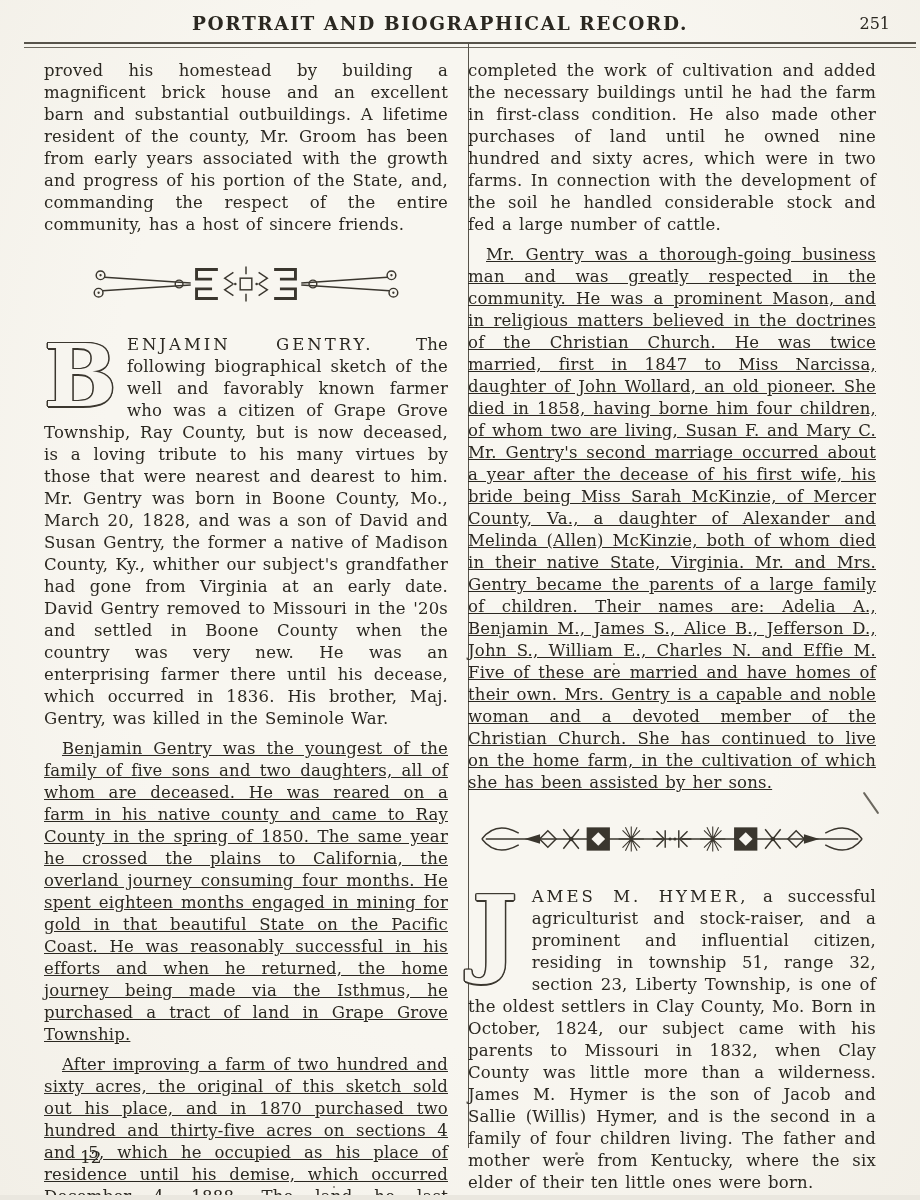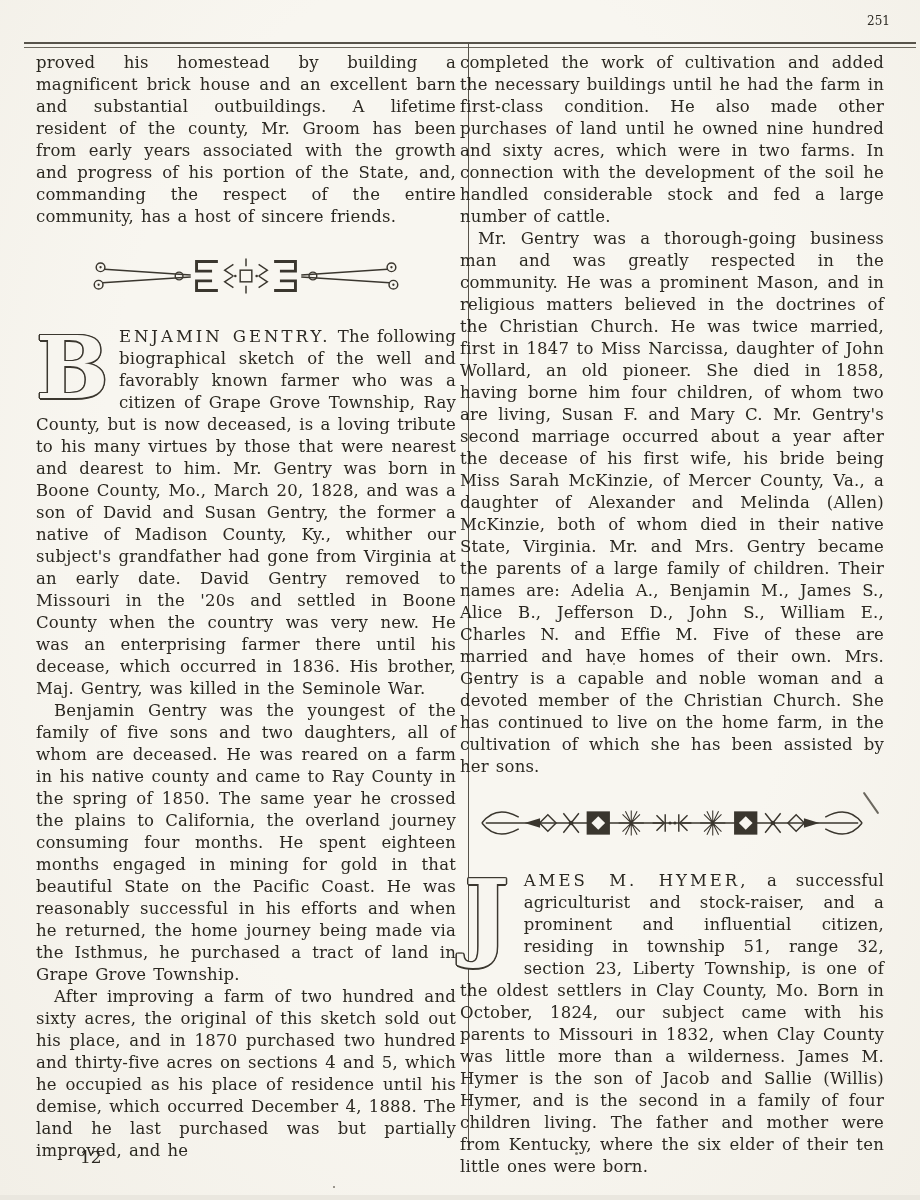--- a/index.html
+++ b/index.html
@@ -5,32 +5,32 @@
   html,body{margin:0;padding:0;background:#dedcd5;}
   .page{
     position:relative;width:920px;height:1200px;overflow:hidden;
     background:radial-gradient(ellipse at 50% 42%, #f8f6f0 55%, #f2efe7 100%);
     font-family:"DejaVu Serif", serif;color:#2b2821;
   }
   .header-title{
     position:absolute;top:13px;left:0;right:40px;text-align:center;
     font-size:18.5px;font-weight:bold;letter-spacing:1.6px;white-space:nowrap;
   }
-  .page-number{position:absolute;top:14px;right:30px;font-size:12px;}
+  .page-number{position:absolute;top:14px;right:30px;font-size:16px;}
   .header-rule{
     position:absolute;top:42px;left:24px;right:4px;height:3px;
     border-top:2px solid #57534a;border-bottom:1px solid #6b675d;
   }
   .col-divider{position:absolute;left:468px;top:44px;height:1104px;width:0;border-left:1.5px solid #57534a;}
   .col{position:absolute;top:52px;font-size:16.5px;line-height:22px;text-align:justify;
        letter-spacing:0.2px;word-spacing:1.5px;}
   .col-left{left:36px;width:420px;}
   .col-right{left:460px;width:424px;}
-  .para{margin:0;}
-  .para.indent{text-indent:18px;}
+  .para{margin:8px;}
+  .para.indent{text-indent:18px;text-decoration:underline;}
   .ornament{display:block;margin:26px auto 28px auto;}
   .orn1{width:320px;height:44px;}
   .orn2{width:388px;height:50px;margin:20px auto 22px auto;}
   .dropcap{
     float:left;font-weight:bold;color:#f7f5ef;
     text-shadow:1.5px 0 0 #3b372f,-1.5px 0 0 #3b372f,0 1.5px 0 #3b372f,0 -1.5px 0 #3b372f,
                 1.1px 1.1px 0 #3b372f,-1.1px 1.1px 0 #3b372f,1.1px -1.1px 0 #3b372f,-1.1px -1.1px 0 #3b372f;
     font-size:86px;line-height:74px;margin:5px 10px 2px 0;
   }
   .dropcap-j{font-size:96px;line-height:84px;margin:3px 14px 2px 4px;}
@@ -43,20 +43,21 @@
   .speckle-3{left:613px;top:663px;width:2px;height:2px;}
   .scan-edge{position:absolute;left:0;right:0;bottom:0;height:5px;background:#eae7df;}
   svg .ink{stroke:#3a362e;fill:none;stroke-width:1.5;}
   svg .ink-fill{fill:#3a362e;stroke:none;}
 </style>
 </head>
 <body>
 
 <div class="page">
 
+  <div class="header-title">PORTRAIT AND BIOGRAPHICAL RECORD.</div>
   <div class="page-number">251</div>
   <div class="header-rule"></div>
   <div class="col-divider"></div>
 
   <div class="col col-left">
 
     <p class="para">proved his homestead by building a magnificent brick house and an excellent barn and substantial outbuildings. A lifetime resident of the county, Mr. Groom has been from early years associated with the growth and progress of his portion of the State, and, commanding the respect of the entire community, has a host of sincere friends.</p>
 
     <svg class="ornament orn1" viewBox="0 0 330 44">
       <g class="ink">

